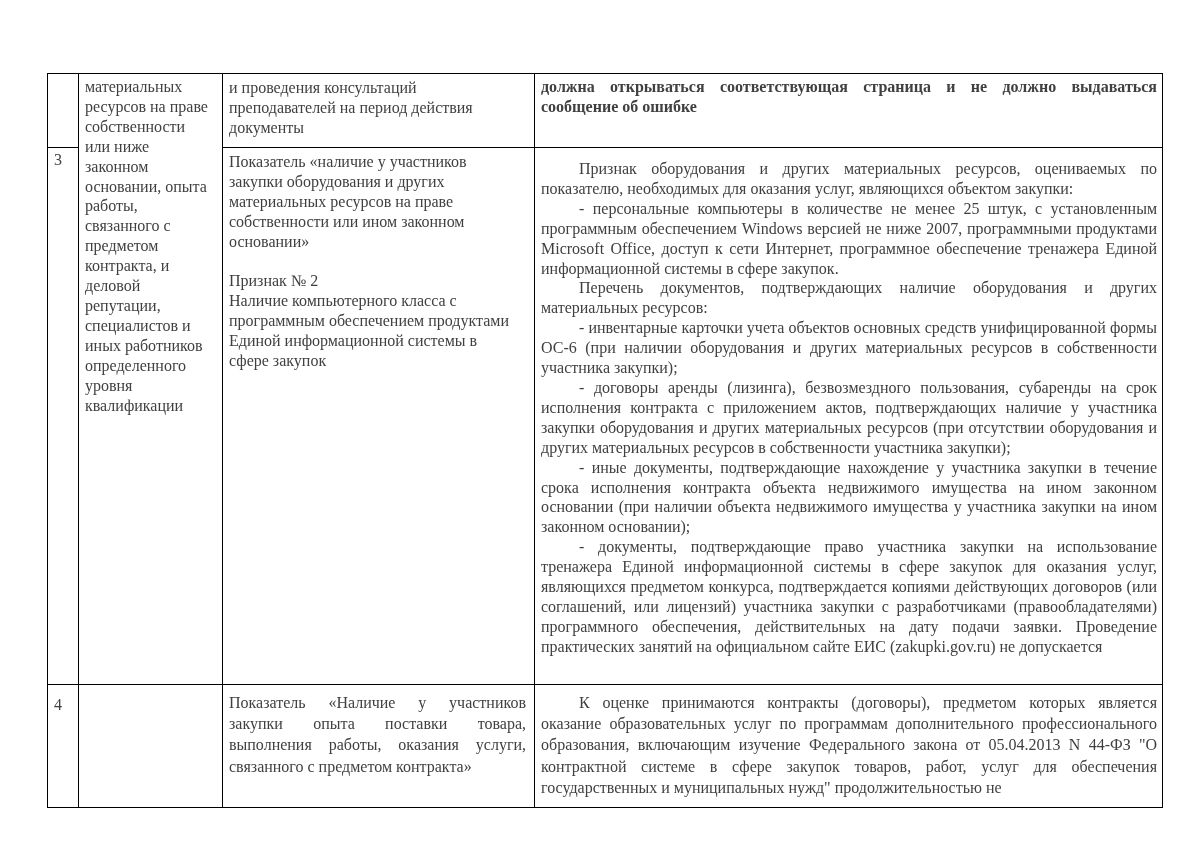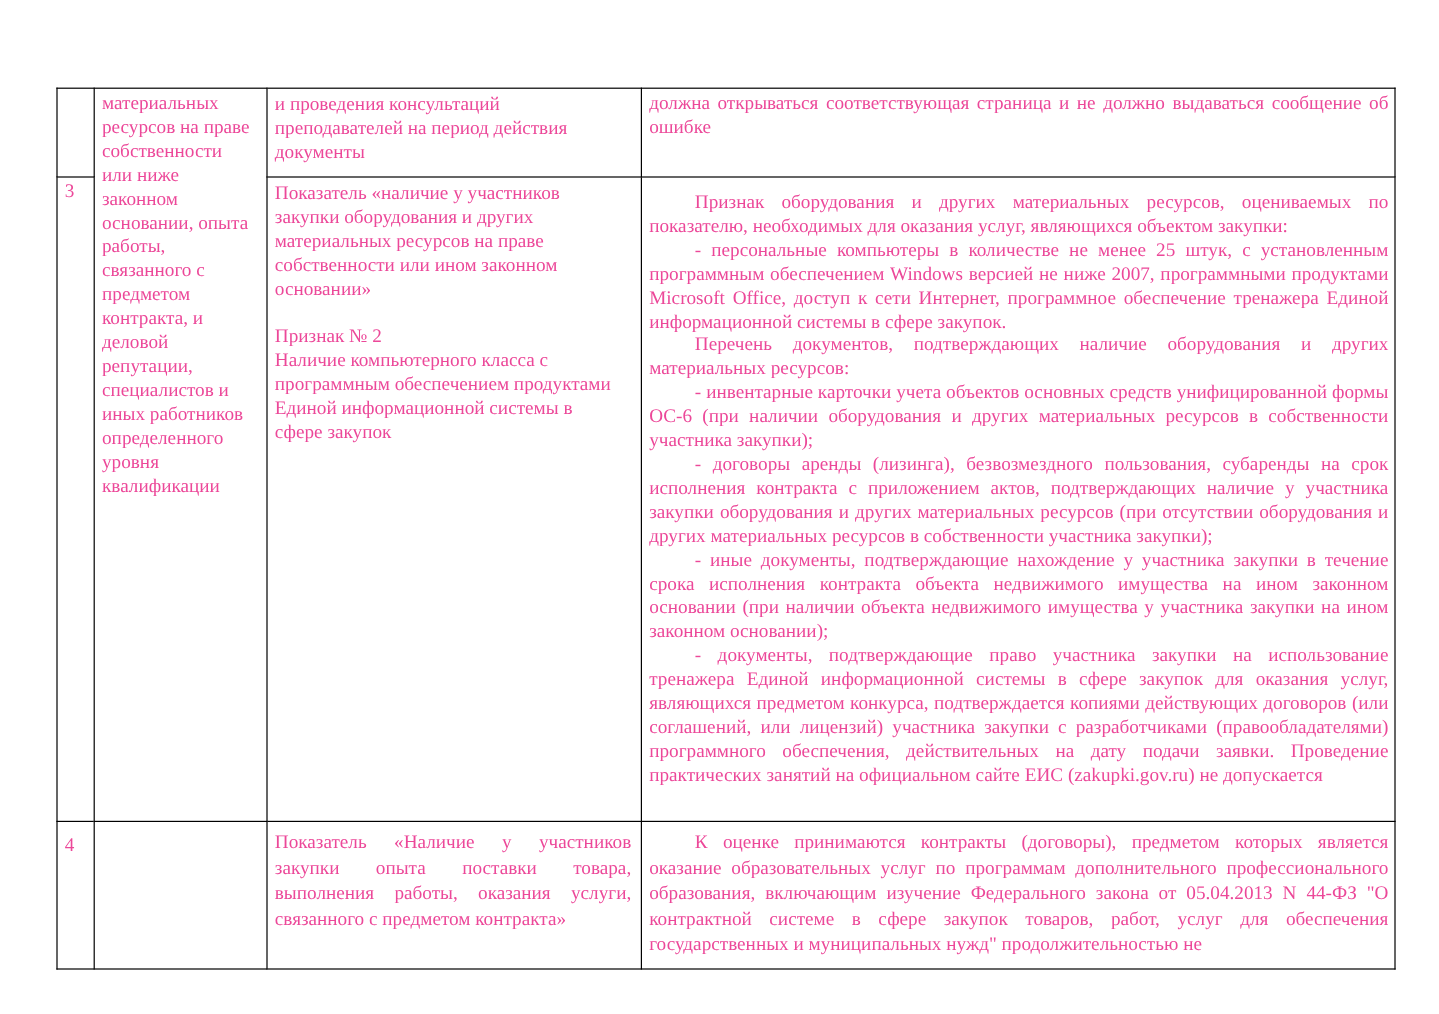--- a/index.html
+++ b/index.html
@@ -6,21 +6,21 @@
     margin: 0; padding: 0;
     width: 1199px; height: 845px;
     background: #ffffff;
     overflow: hidden;
   }
   .page {
     position: relative;
     width: 1199px; height: 845px;
     background: #ffffff;
     font-family: "Liberation Serif", "DejaVu Serif", serif;
-    color: #ec4899;
+    color: #404040;
   }
   table.doc {
     position: absolute;
     left: 47px; top: 73px;
     width: 1115px;
     border-collapse: collapse;
     table-layout: fixed;
   }
   col.w1 { width: 31px; }
   col.w2 { width: 144px; }
@@ -45,21 +45,21 @@
   tr.r-4 .c3 { padding-top: 7px; margin-top: 16px; }
   .c4 { padding: 3px 5px 0 6px; }
   tr.r-3 .c4 { padding-top: 11px; }
   tr.r-4 .c4 { padding-top: 7px; font-family: Liberation Serif, serif; }
 
   td p {
     margin: 0;
     text-align: justify;
     text-indent: 38px;
   }
-  tr.r-top .c4 p { text-indent: 0; }
+  tr.r-top .c4 p { text-indent: 0; font-weight: bold; }
   tr.r-4 .c3 p  { text-indent: 0; }
 
   .lines div { white-space: nowrap; }
 </style>
 </head>
 <body>
 
 <div class="page">
   <table class="doc">
     <colgroup>

